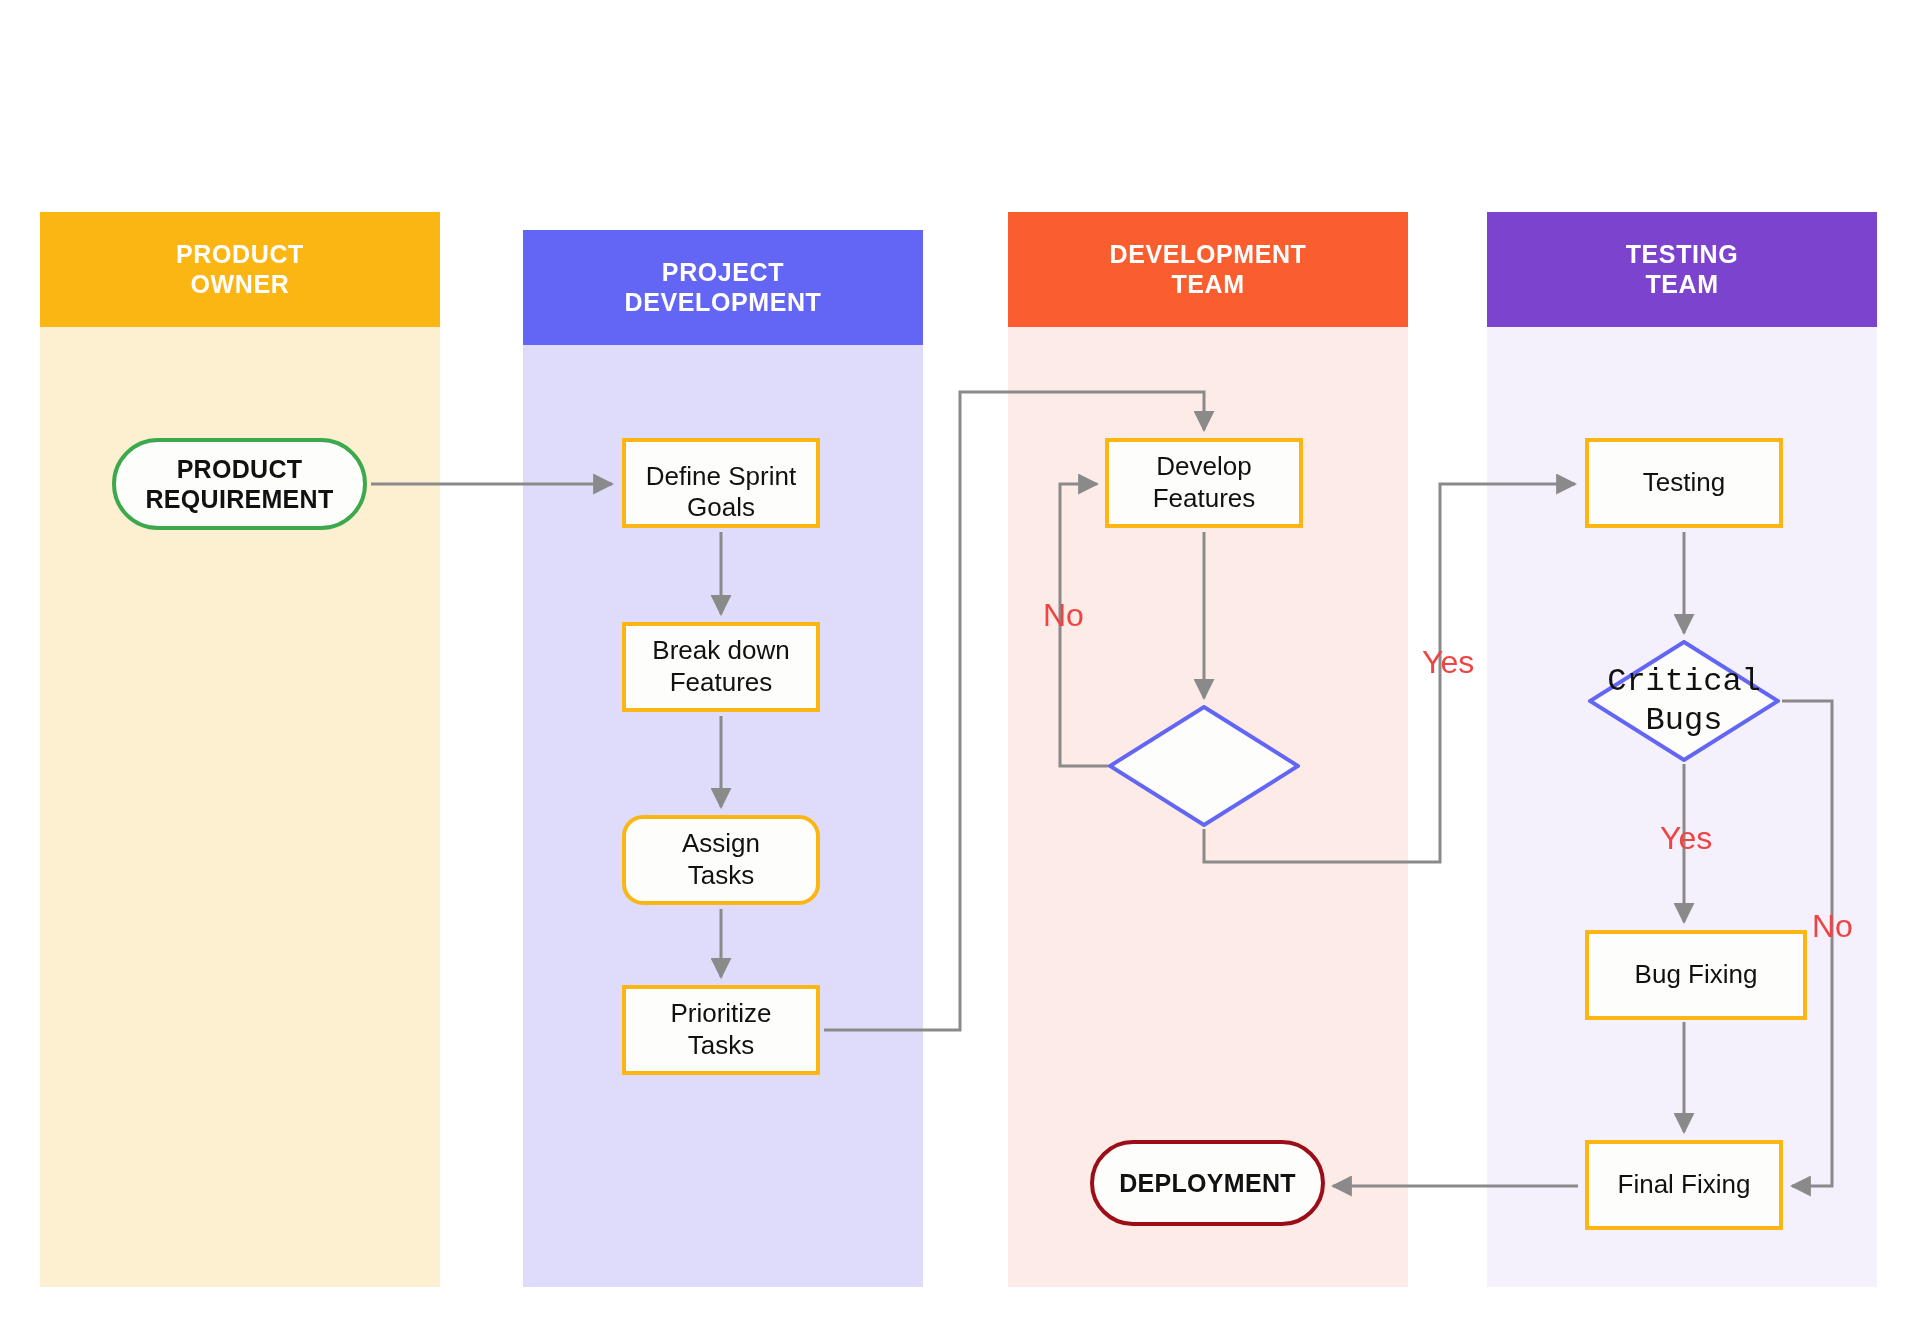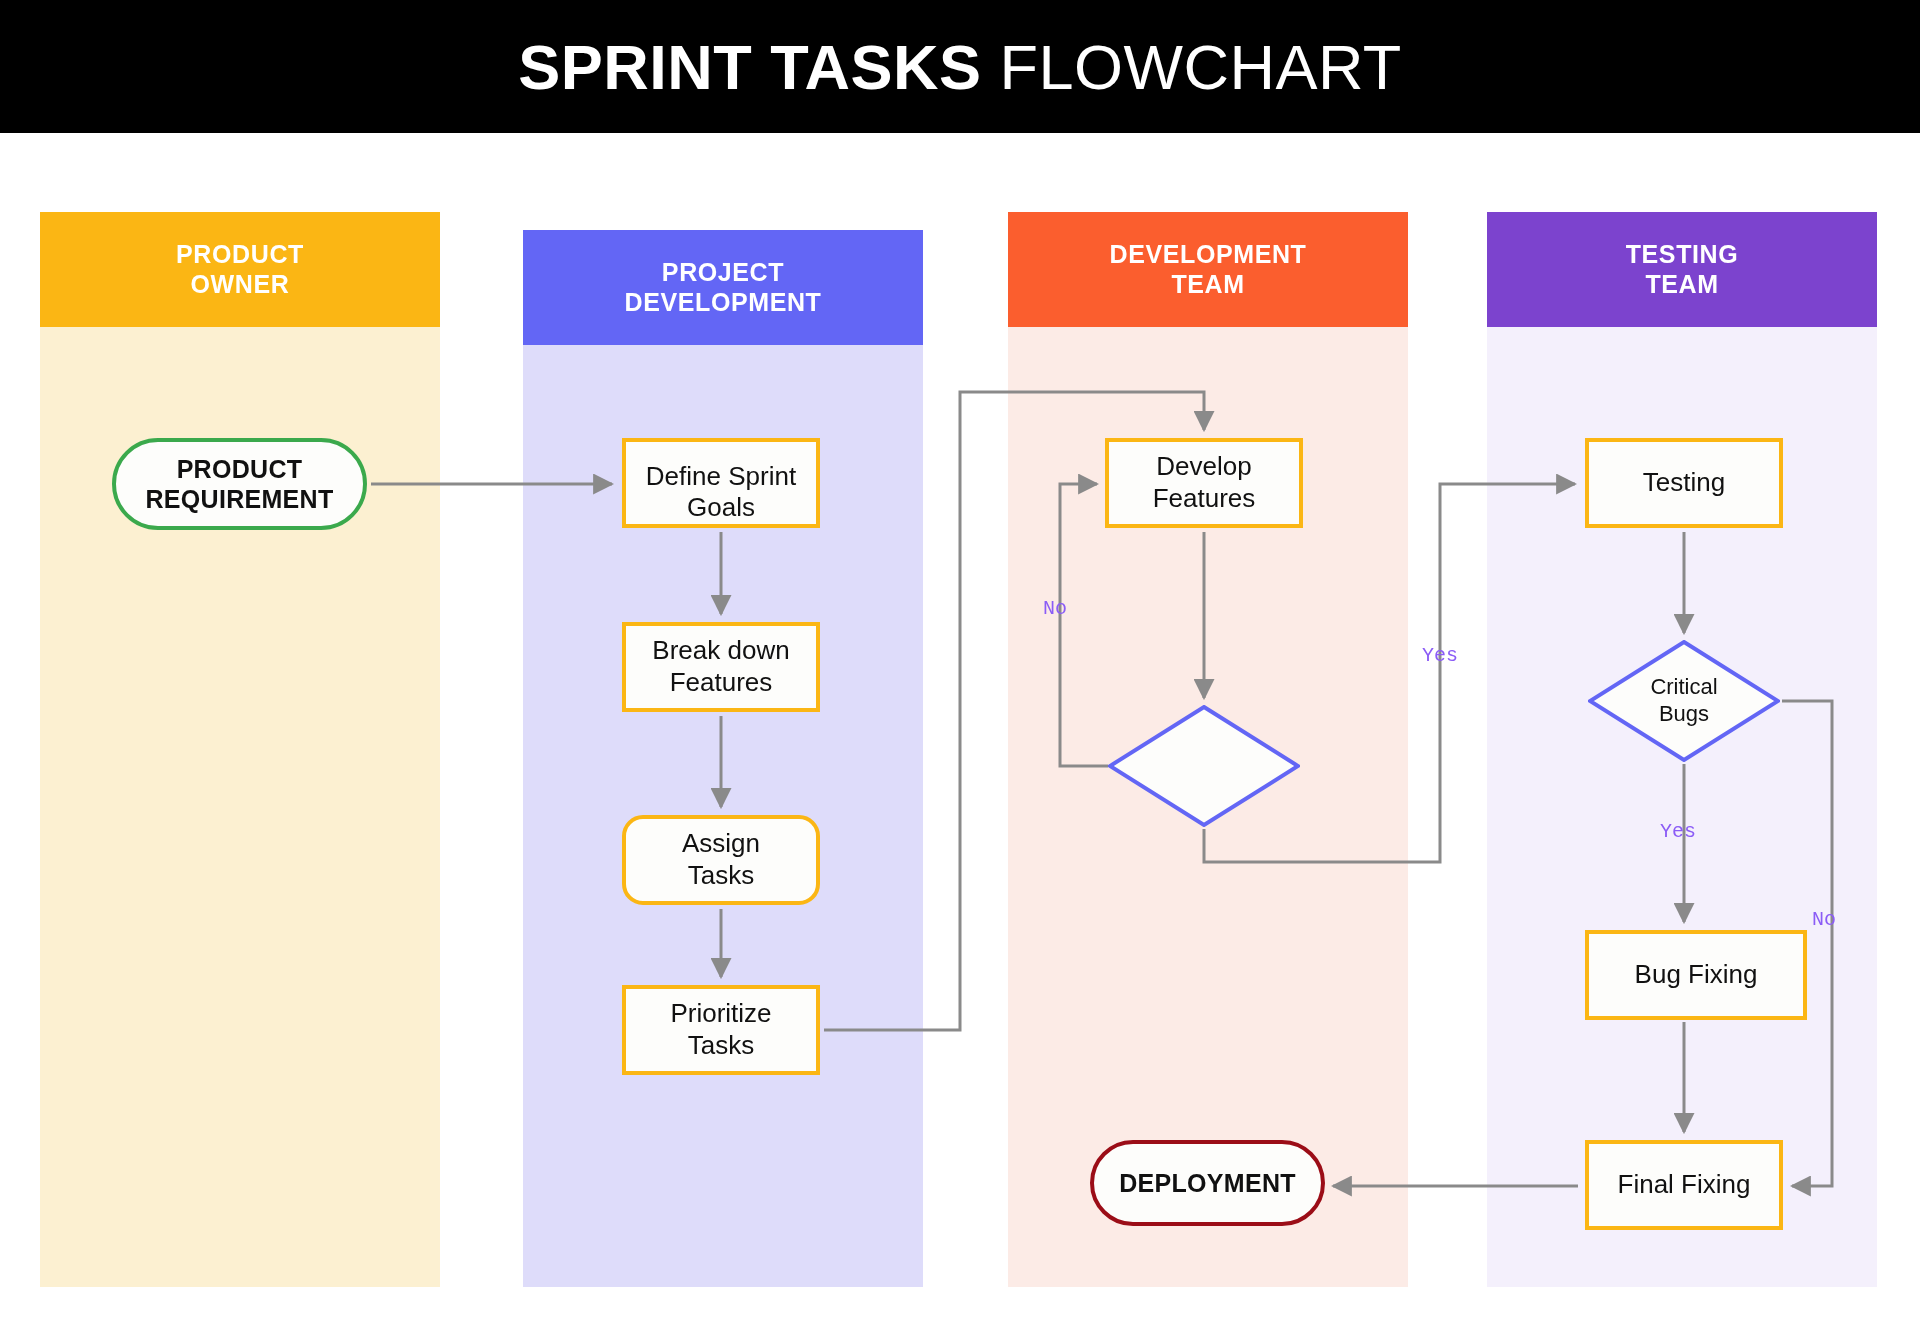--- a/index.html
+++ b/index.html
@@ -73,48 +73,44 @@
   .node.terminal-end {
     border: 4px solid #84cc16;
     border-radius: 60px;
     font-size: 25px;
     font-weight: 700;
     letter-spacing: 0.3px;
   }
   .node.decision {
     background: transparent;
     border: none;
-    font-size: 22px;
+    font-size: 32px;
+    font-family: Liberation Mono, monospace;
   }
   .decision-shape {
     position: absolute; left: 0; top: 0; width: 100%; height: 100%;
   }
   .decision-label {
     position: relative; z-index: 2;
     width: 100%; text-align: center;
   }
 
   .edge-label {
     position: absolute;
-    color: #8b5cf6;
-    font-size: 20px;
-    font-family: Liberation Mono, monospace;
+    color: #ef4444;
+    font-size: 32px;
+    font-family: Liberation Sans, sans-serif;
     white-space: nowrap;
   }
 </style>
 </head>
 <body>
 
 <div id="root">
 
-  <div class="titlebar">
-    <div class="title-text">
-      <span class="title-strong">SPRINT TASKS</span><span>&nbsp;</span><span class="title-light">FLOWCHART</span>
-    </div>
-  </div>
 
   <div id="lanes-host">
       <div class="lane" style="left: 40px; top: 212px; width: 400px; height: 1075px;">
         <div class="lane-body" style="background: rgb(252, 240, 209); height: 960px;"></div>
         <div class="lane-head" style="background: rgb(251, 182, 20);">
           <span>PRODUCT</span>
           <span>OWNER</span>
         </div>
       </div>
       <div class="lane" style="left: 523px; top: 212px; width: 400px; height: 1075px;">

